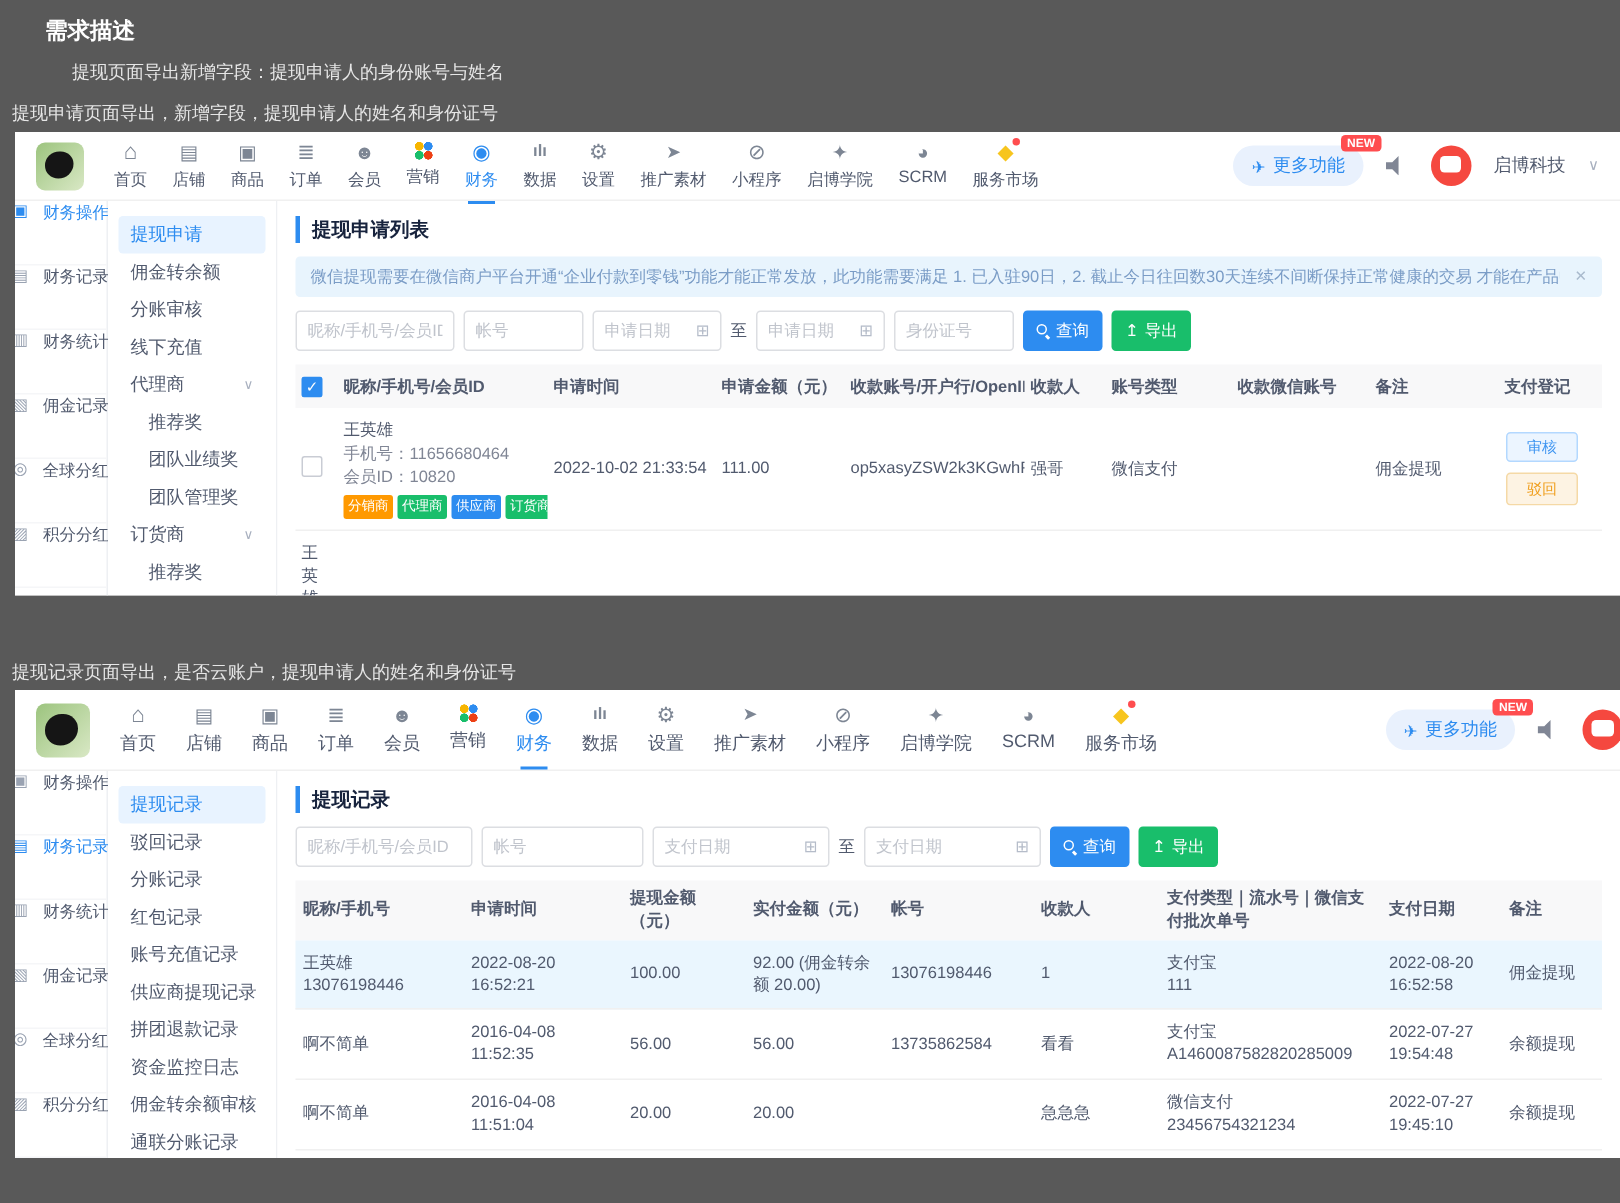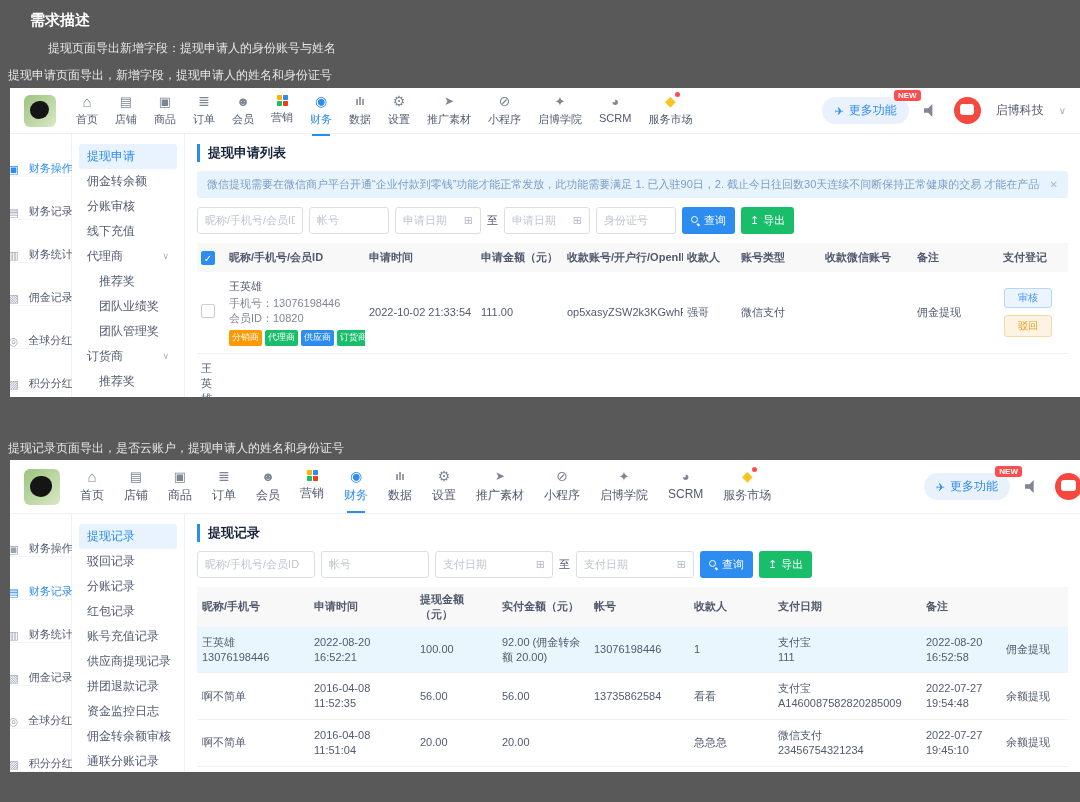--- a/index.html
+++ b/index.html
@@ -63,21 +63,21 @@
   [data-name="scrm-icon"]::before{content:"◕";font-size:13px;}
   [data-name="market-icon"]{position:relative;}
   [data-name="market-icon"]::before{content:"◆";color:#f7c51e;font-size:14px;}
   [data-name="market-icon"]::after{content:"";position:absolute;top:-2px;right:-4px;width:5px;height:5px;border-radius:50%;background:#ff4d4f;}
   [data-name="rocket-icon"]::before{content:"✈";font-size:11px;}
 
   
   .shot-body{display:flex;height:calc(100% - 46px);}
   .shot2 .shot-body{height:calc(100% - 54px);}
   .side1{width:62px;flex:none;border-right:1px solid #eef0f3;background:#fff;}
-  .side1-item{height:43px;display:flex;align-items:flex-end;justify-content:center;gap:10px;font-size:11px;color:#515a6e;border-bottom:1px solid #f5f6f8;cursor:pointer;white-space:nowrap;}
+  .side1-item{height:43px;display:flex;align-items:flex-start;justify-content:center;gap:10px;font-size:11px;color:#515a6e;border-bottom:1px solid #f5f6f8;cursor:pointer;white-space:nowrap;}
   .s-ic{color:#9aa3b2;font-size:11px;}
   .side1-item[data-active="true"]{color:#2d8cf0;}
   .side1-item[data-active="true"] .s-ic{color:#2d8cf0;}
   [data-name="finance-ops-icon"]::before{content:"▣";}
   [data-name="finance-records-icon"]::before{content:"▤";}
   [data-name="finance-stats-icon"]::before{content:"▥";}
   [data-name="commission-records-icon"]::before{content:"▧";}
   [data-name="global-dividend-icon"]::before{content:"◎";}
   [data-name="points-dividend-icon"]::before{content:"▨";}
   .side2{width:113px;flex:none;border-right:1px solid #eef0f3;padding:10px 7px;background:#fff;}
@@ -390,21 +390,21 @@
           <div data-name="column-header">备注</div>
 
           <div data-name="column-header">支付登记</div>
         </div>
       <div data-name="table-body">
 
           <div class="t1-row" data-name="table-row">
             <div><span class="cb" data-name="row-checkbox"></span></div>
             <div>
               <div class="nm" data-name="member-name">王英雄</div>
-              <div class="subline" data-name="member-phone">手机号：13076198446</div>
+              <div class="subline" data-name="member-phone">手机号：11656680464</div>
               <div class="subline" data-name="member-id">会员ID：10820</div>
               <div class="tags" data-name="member-role-tags">
                 <span class="tag t-orange" data-name="tag-distributor">分销商</span>
                 <span class="tag t-green" data-name="tag-agent">代理商</span>
                 <span class="tag t-blue" data-name="tag-supplier">供应商</span>
                 <span class="tag t-green" data-name="tag-orderer">订货商</span>
               </div>
             </div>
             <div data-name="apply-time">2022-10-02 21:33:54</div>
             <div data-name="apply-amount">111.00</div>
@@ -628,20 +628,21 @@
           <div data-name="column-header">申请时间</div>
 
           <div data-name="column-header">提现金额（元）</div>
 
           <div data-name="column-header">实付金额（元）</div>
 
           <div data-name="column-header">帐号</div>
 
           <div data-name="column-header">收款人</div>
 
+          <div data-name="column-header">支付类型｜流水号｜微信支付批次单号</div>
 
           <div data-name="column-header">支付日期</div>
 
           <div data-name="column-header">备注</div>
         </div>
       <div data-name="table-body">
 
           <div class="t2-row" data-name="table-row" data-hl="true">
             <div>
               <div data-name="member-name">王英雄</div>

